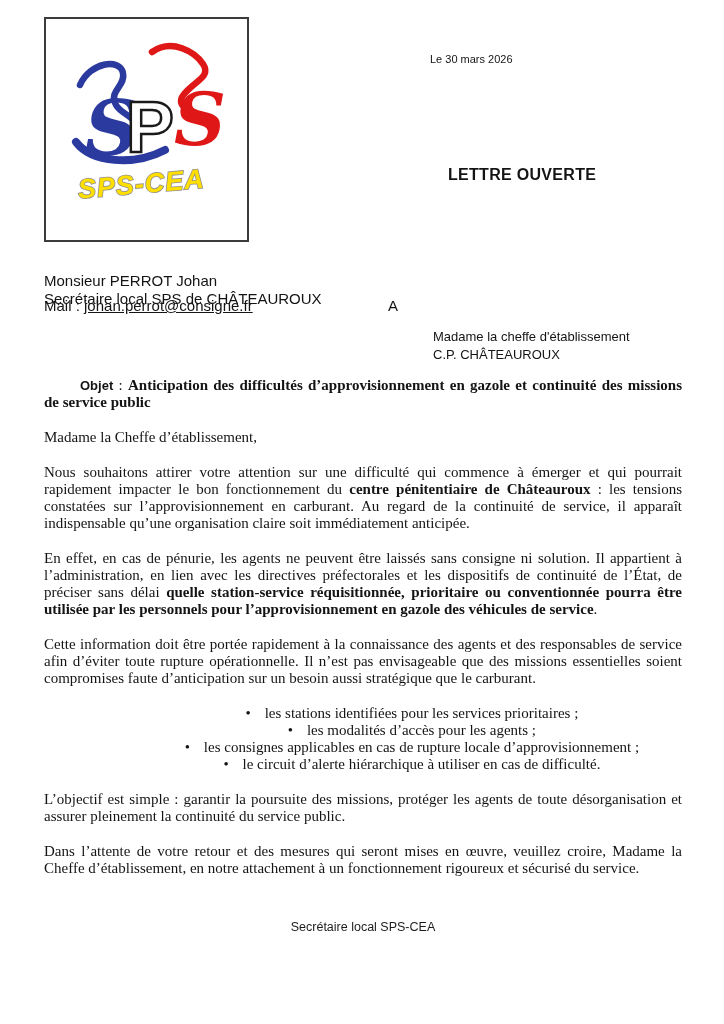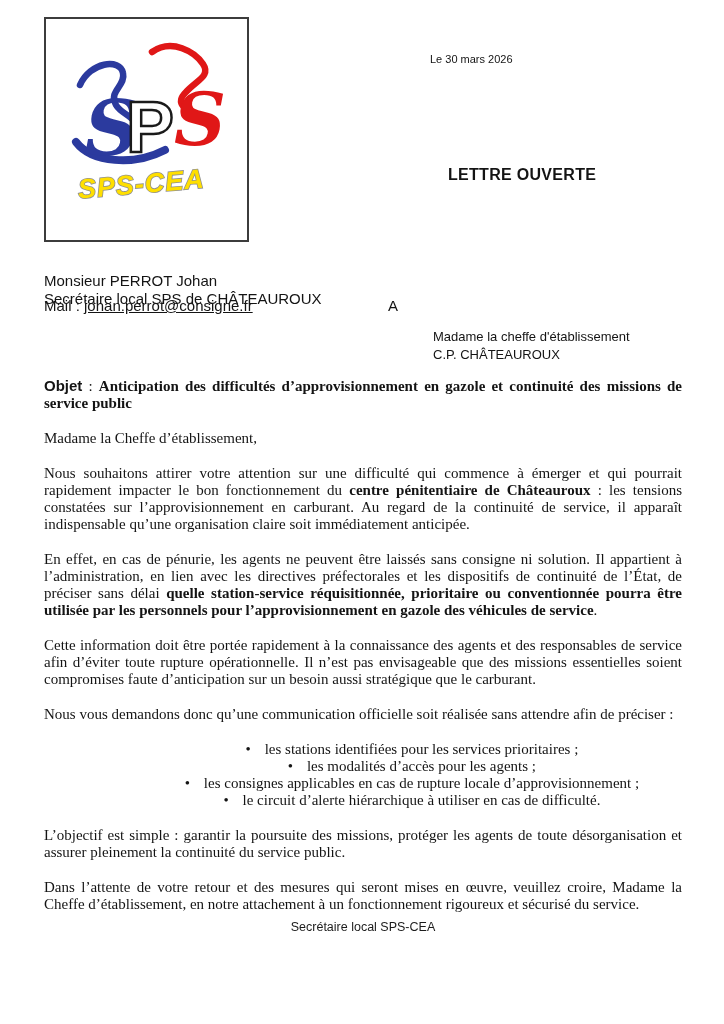--- a/index.html
+++ b/index.html
@@ -48,21 +48,21 @@
     font-size: 13px; line-height: 17.5px;
   }
 
   .letter-body {
     position: absolute; left: 44px; top: 377px;
     width: 638px;
     font-size: 15px; line-height: 17px;
     text-align: justify;
   }
   .letter-body p { margin: 0 0 18px 0; }
-  .subject strong.sans { font-size: 15px; }
+  .subject strong.sans { font-size: 13px; margin-left: 36px; }
   .subject { font-weight: bold; }
   .subject .sep { font-weight: normal; }
 
   ul.blist {
     list-style: none;
     margin: 0 0 18px 0;
     padding: 0 0 0 84px;
     text-align: center;
   }
   ul.blist li { margin: 0; }
@@ -115,21 +115,20 @@
   <p class="subject"><strong class="sans">Objet</strong><span class="sep"> : </span><strong>Anticipation des difficultés d’approvisionnement en gazole et continuité des missions de service public</strong></p>
 
   <p>Madame la Cheffe d’établissement,</p>
 
   <p><span>Nous souhaitons attirer votre attention sur une difficulté qui commence à émerger et qui pourrait rapidement impacter le bon fonctionnement du </span><strong>centre pénitentiaire de Châteauroux</strong><span> : les tensions constatées sur l’approvisionnement en carburant. Au regard de la continuité de service, il apparaît indispensable qu’une organisation claire soit immédiatement anticipée.</span></p>
 
   <p><span>En effet, en cas de pénurie, les agents ne peuvent être laissés sans consigne ni solution. Il appartient à l’administration, en lien avec les directives préfectorales et les dispositifs de continuité de l’État, de préciser sans délai </span><strong>quelle station-service réquisitionnée, prioritaire ou conventionnée pourra être utilisée par les personnels pour l’approvisionnement en gazole des véhicules de service</strong><span>.</span></p>
 
   <p>Cette information doit être portée rapidement à la connaissance des agents et des responsables de service afin d’éviter toute rupture opérationnelle. Il n’est pas envisageable que des missions essentielles soient compromises faute d’anticipation sur un besoin aussi stratégique que le carburant.</p>
 
-  <p>Nous vous demandons donc qu’une communication officielle soit réalisée sans attendre afin de préciser :</p>
 
   <ul class="blist">
     <li><span class="blt">•</span><span>les stations identifiées pour les services prioritaires ;</span></li>
     <li><span class="blt">•</span><span>les modalités d’accès pour les agents ;</span></li>
     <li><span class="blt">•</span><span>les consignes applicables en cas de rupture locale d’approvisionnement ;</span></li>
     <li><span class="blt">•</span><span>le circuit d’alerte hiérarchique à utiliser en cas de difficulté.</span></li>
   </ul>
 
   <p>L’objectif est simple : garantir la poursuite des missions, protéger les agents de toute désorganisation et assurer pleinement la continuité du service public.</p>
 

